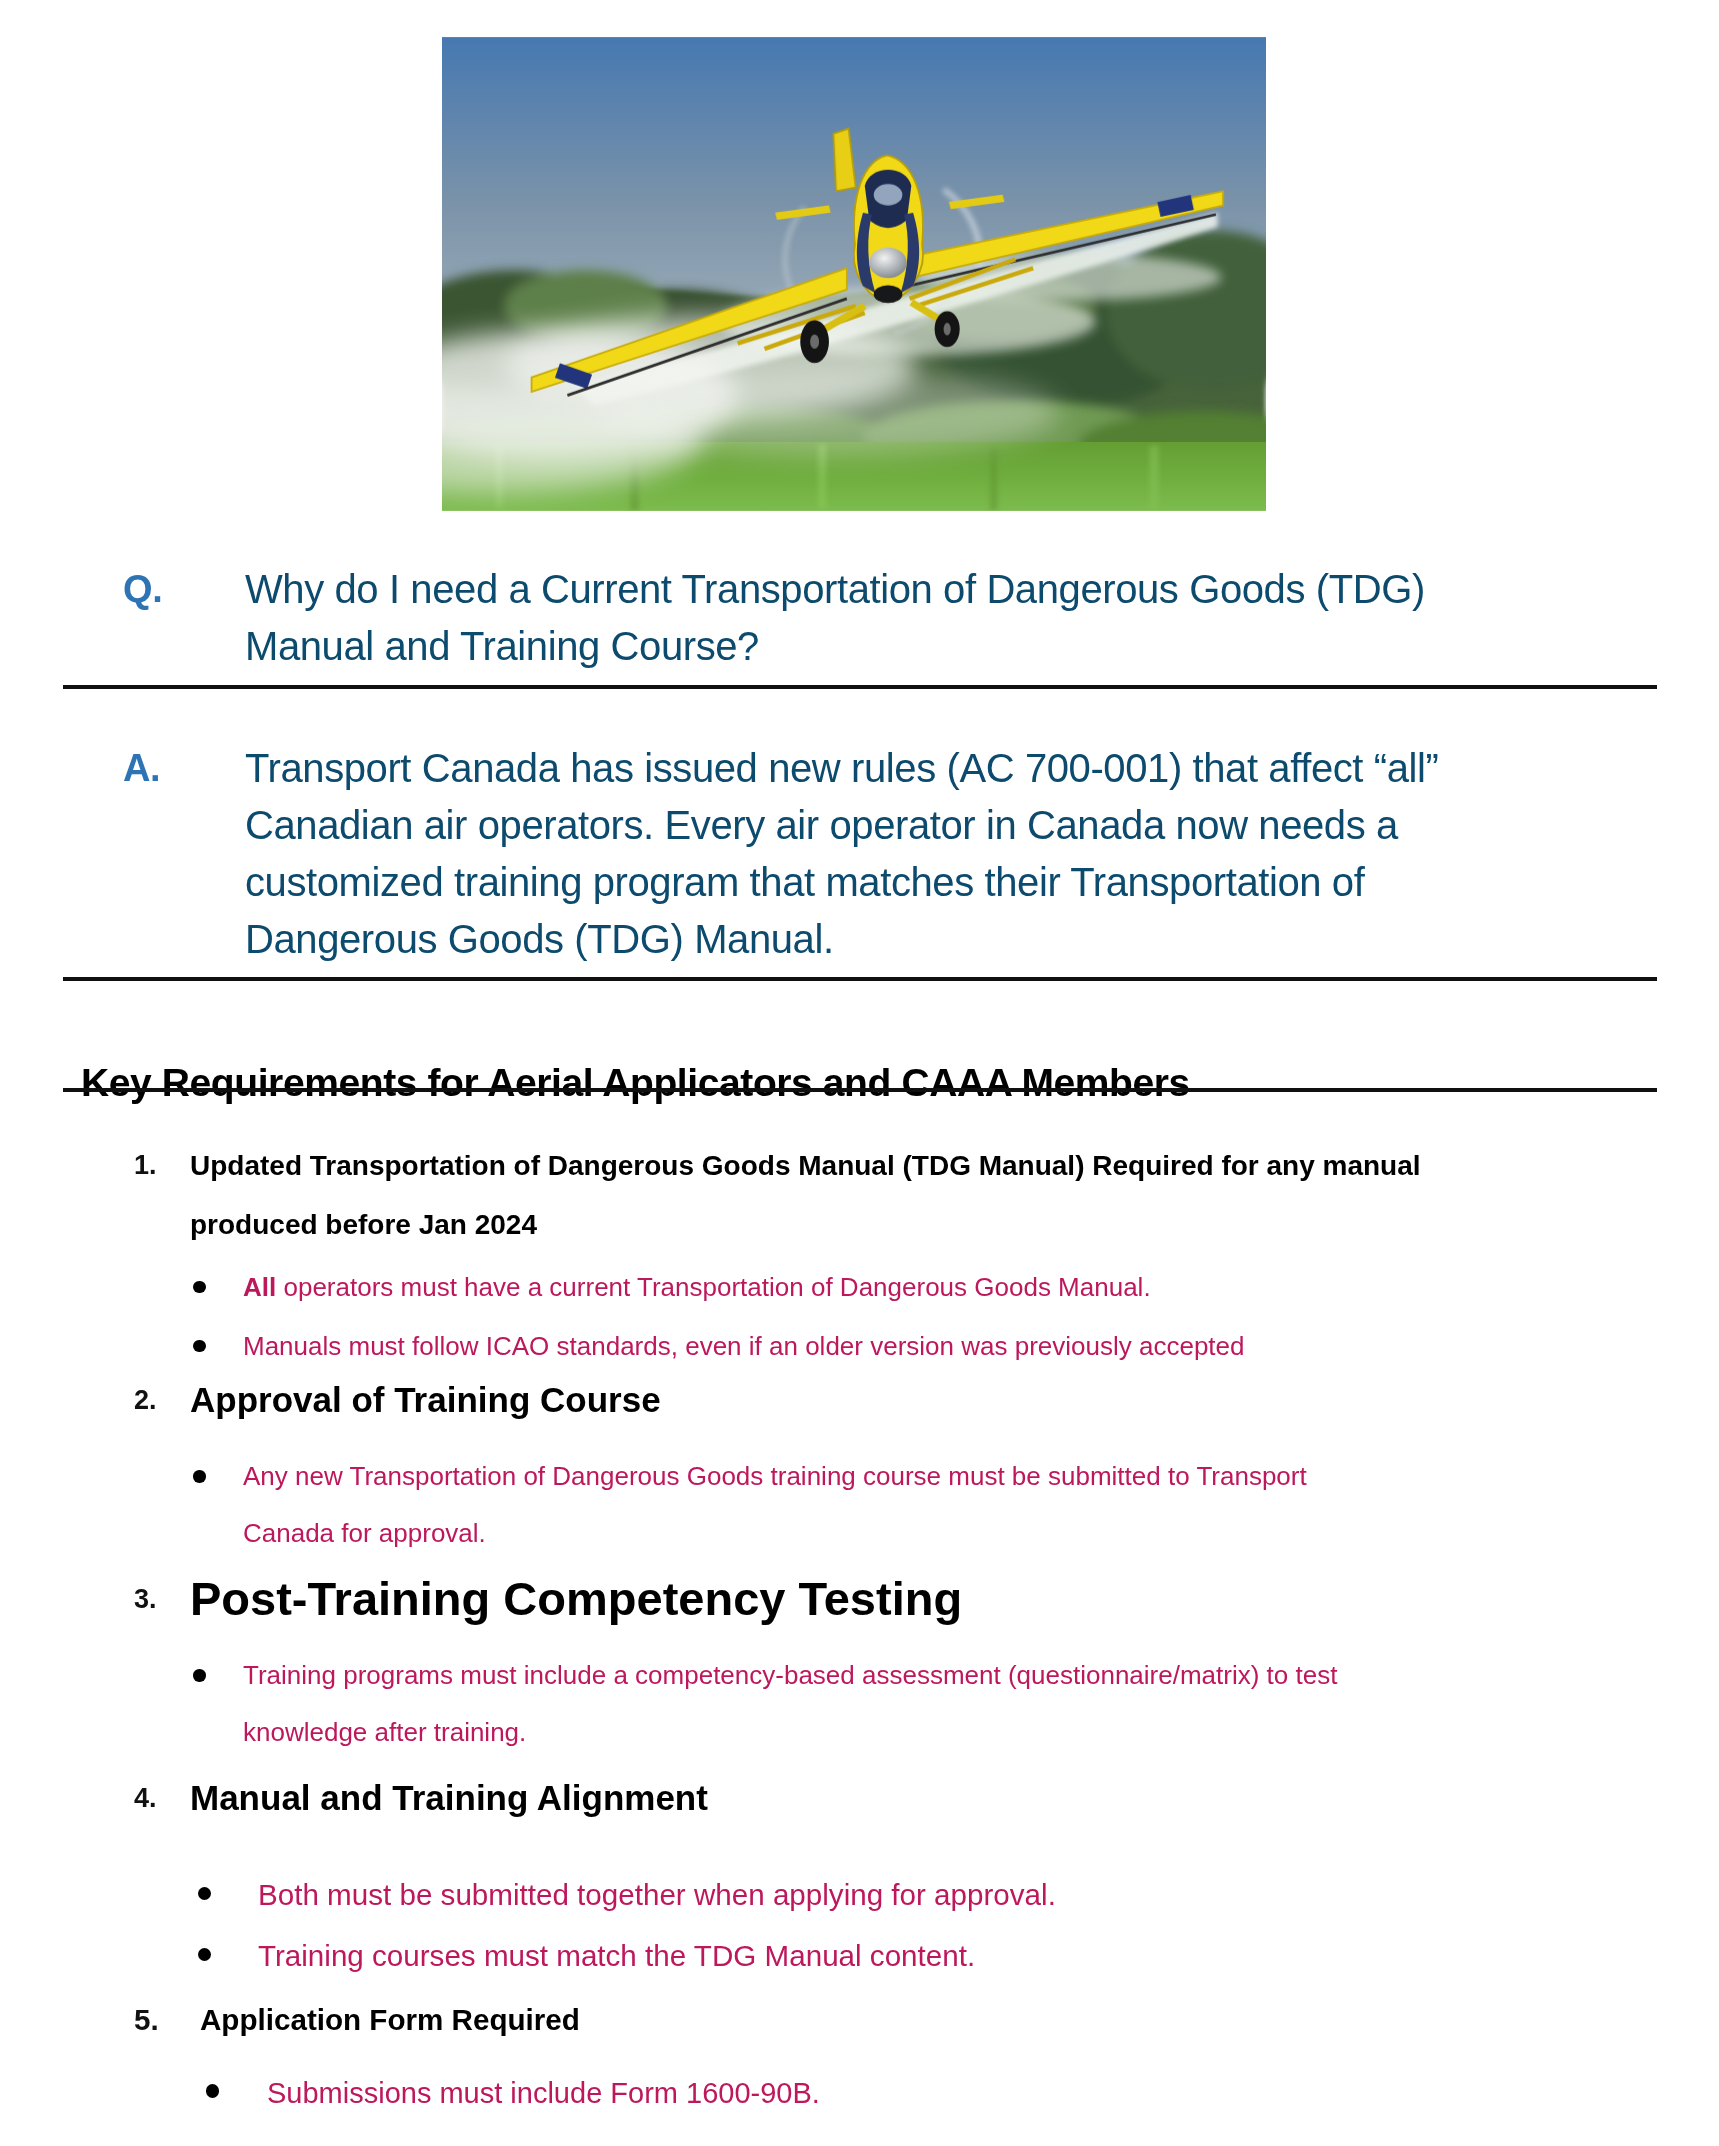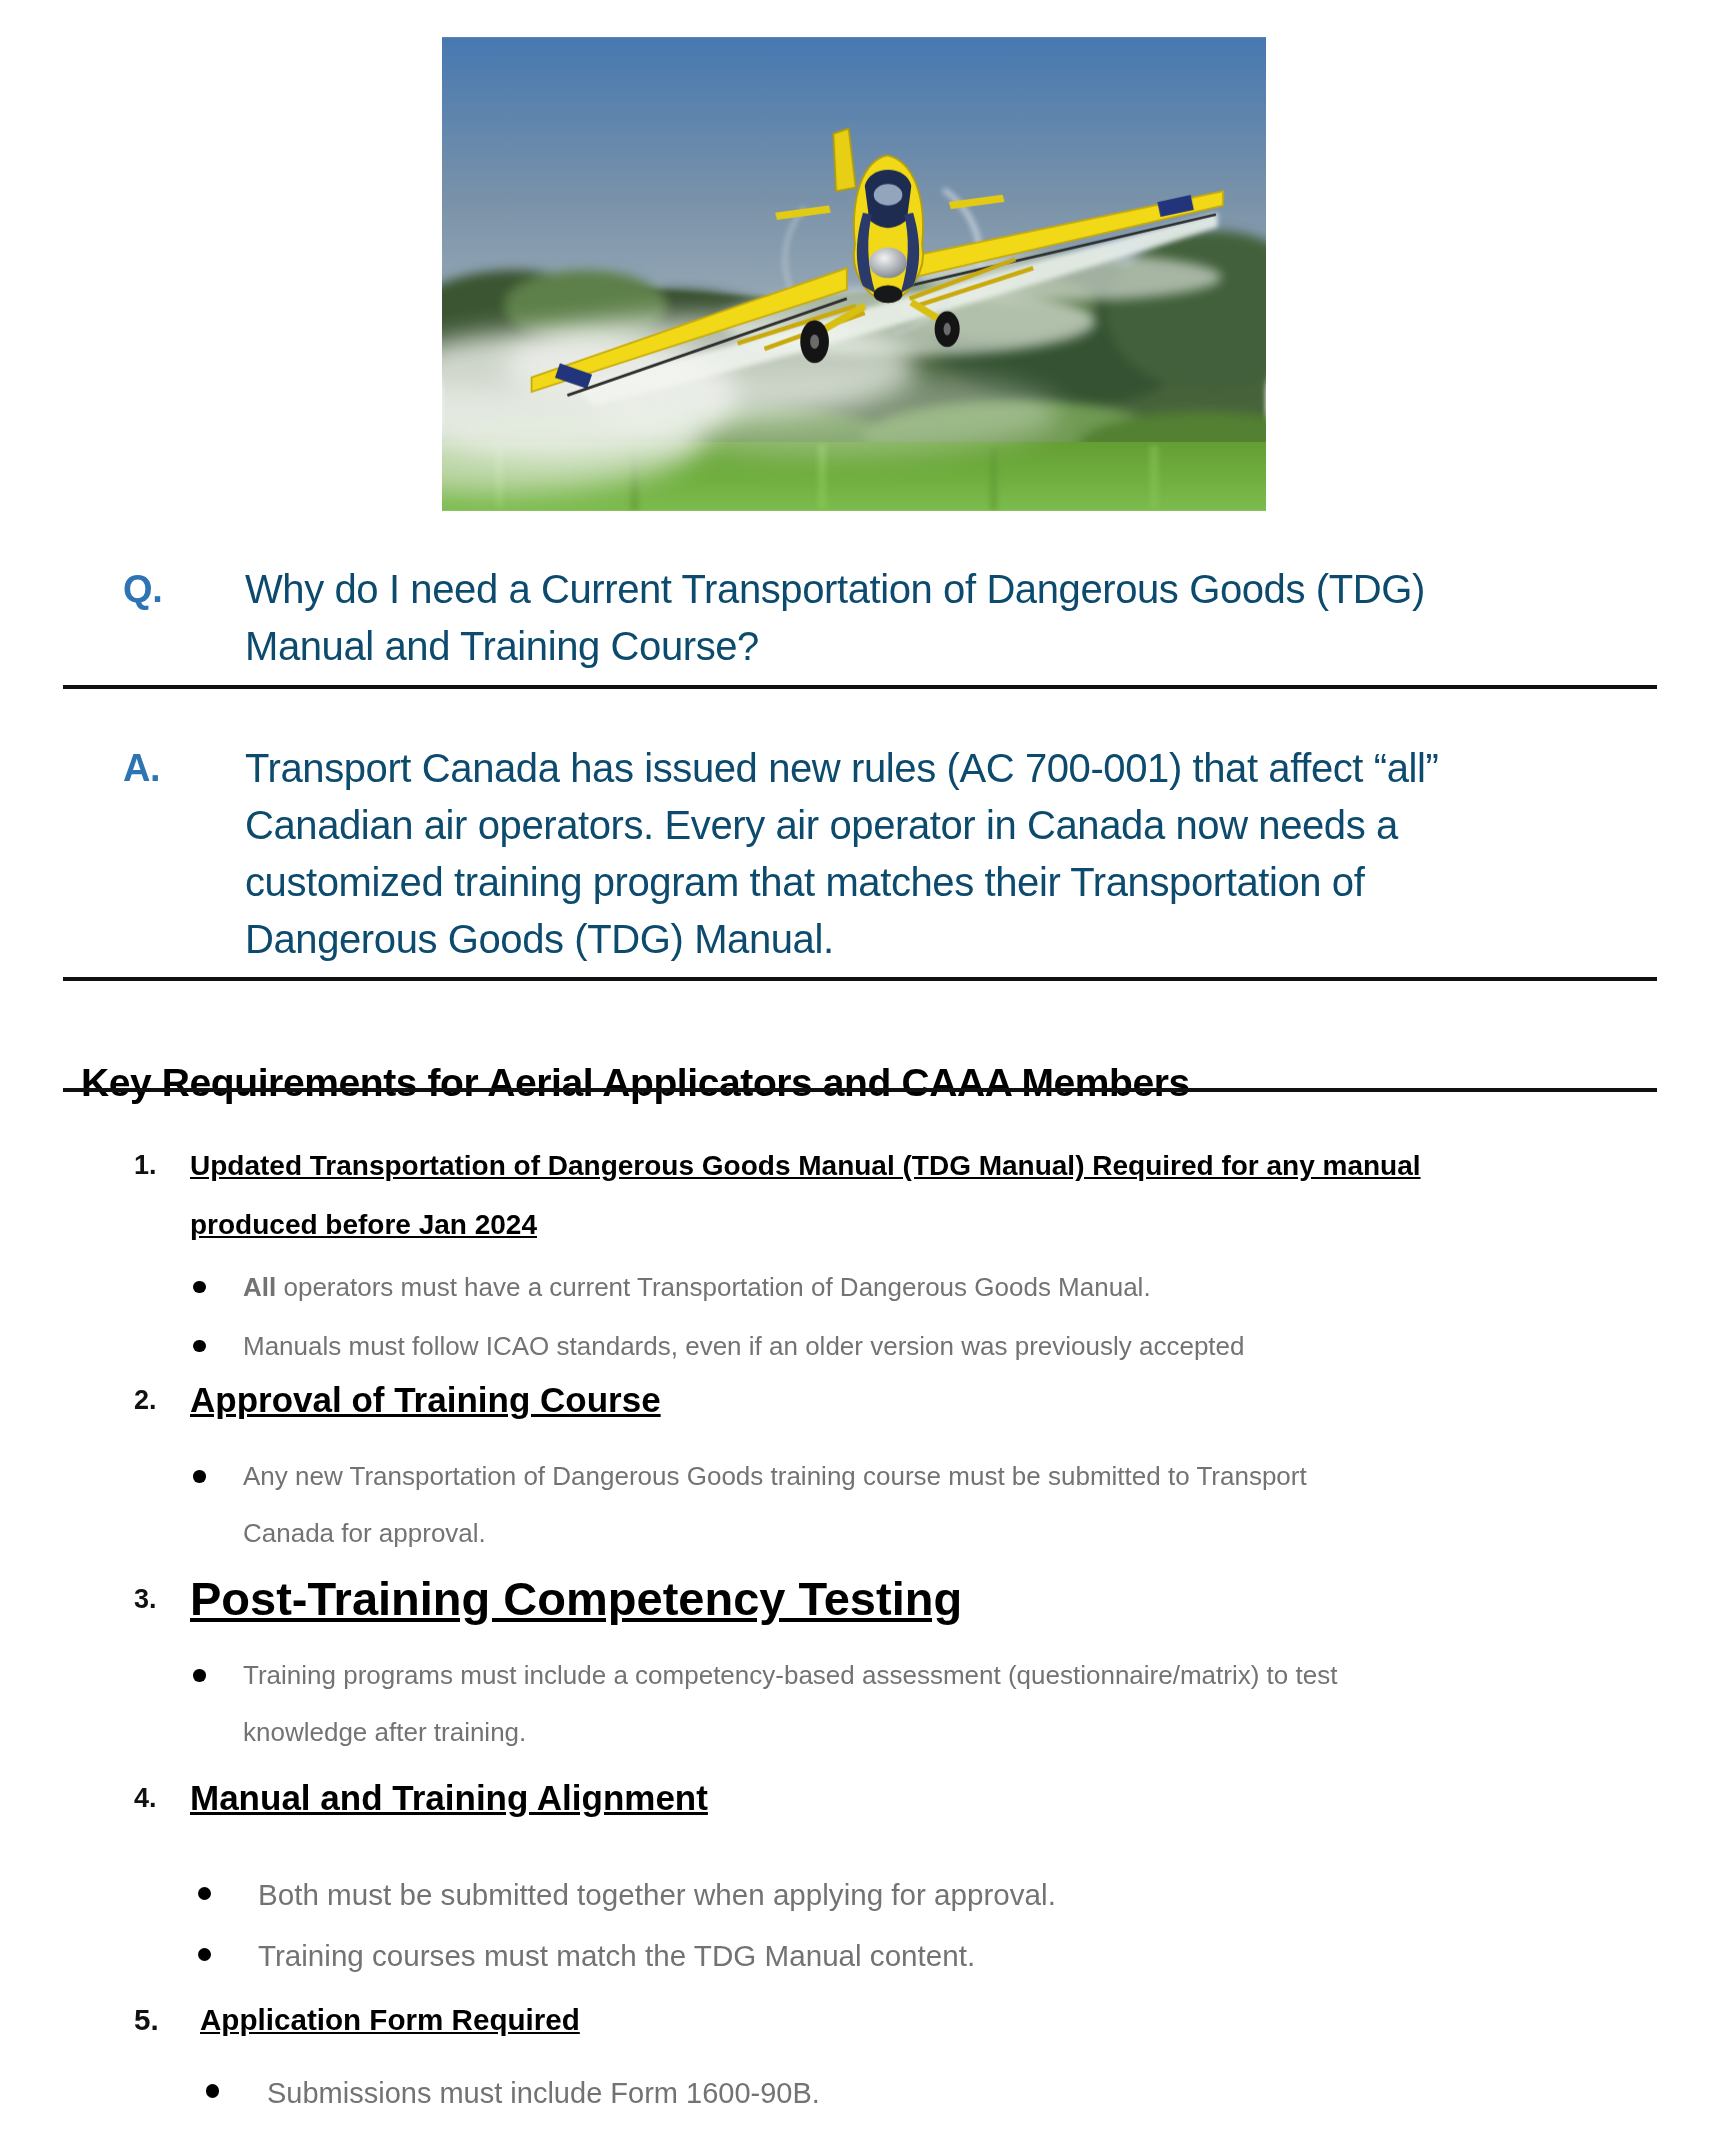--- a/index.html
+++ b/index.html
@@ -18,24 +18,24 @@
   .a-row{top:740px;}
   .rule{position:absolute;left:63px;width:1594px;height:0;border-top:4.5px solid #101010;}
   .rule-1{top:685px;}
   .rule-2{top:977px;}
   .rule-3{top:1088px;}
   
   .section-title{position:absolute;left:81px;top:1026px;font-size:39px;line-height:50px;font-weight:bold;color:#000;letter-spacing:-0.4px;}
   
   .item{position:absolute;left:134px;width:1522px;}
   .item .num{position:absolute;left:0;top:0;font-weight:bold;}
-  .item .heading{font-weight:bold;white-space:pre-line;color:#000;text-decoration:underline;}
+  .item .heading{font-weight:bold;white-space:pre-line;color:#000;}
   .b-row{position:relative;}
   .dot{position:absolute;display:block;background:#000;border-radius:50%;}
-  .b-text{display:block;white-space:pre-line;color:#737373;}
+  .b-text{display:block;white-space:pre-line;color:#be185d;}
   .b-bold{font-weight:bold;}
 
   .item-1{top:1136px;}
   .item-1 .num{font-size:27px;line-height:59px;}
   .item-1 .heading{margin-left:56px;font-size:28px;line-height:59px;}
   .item-1 .bullets{margin-top:3.6px;}
   .item-1 .b-row{padding-left:109px;}
   .item-1 .dot{left:59px;top:23px;width:12.5px;height:12.5px;}
   .item-1 .b-text{font-size:26px;line-height:59px;}
 

